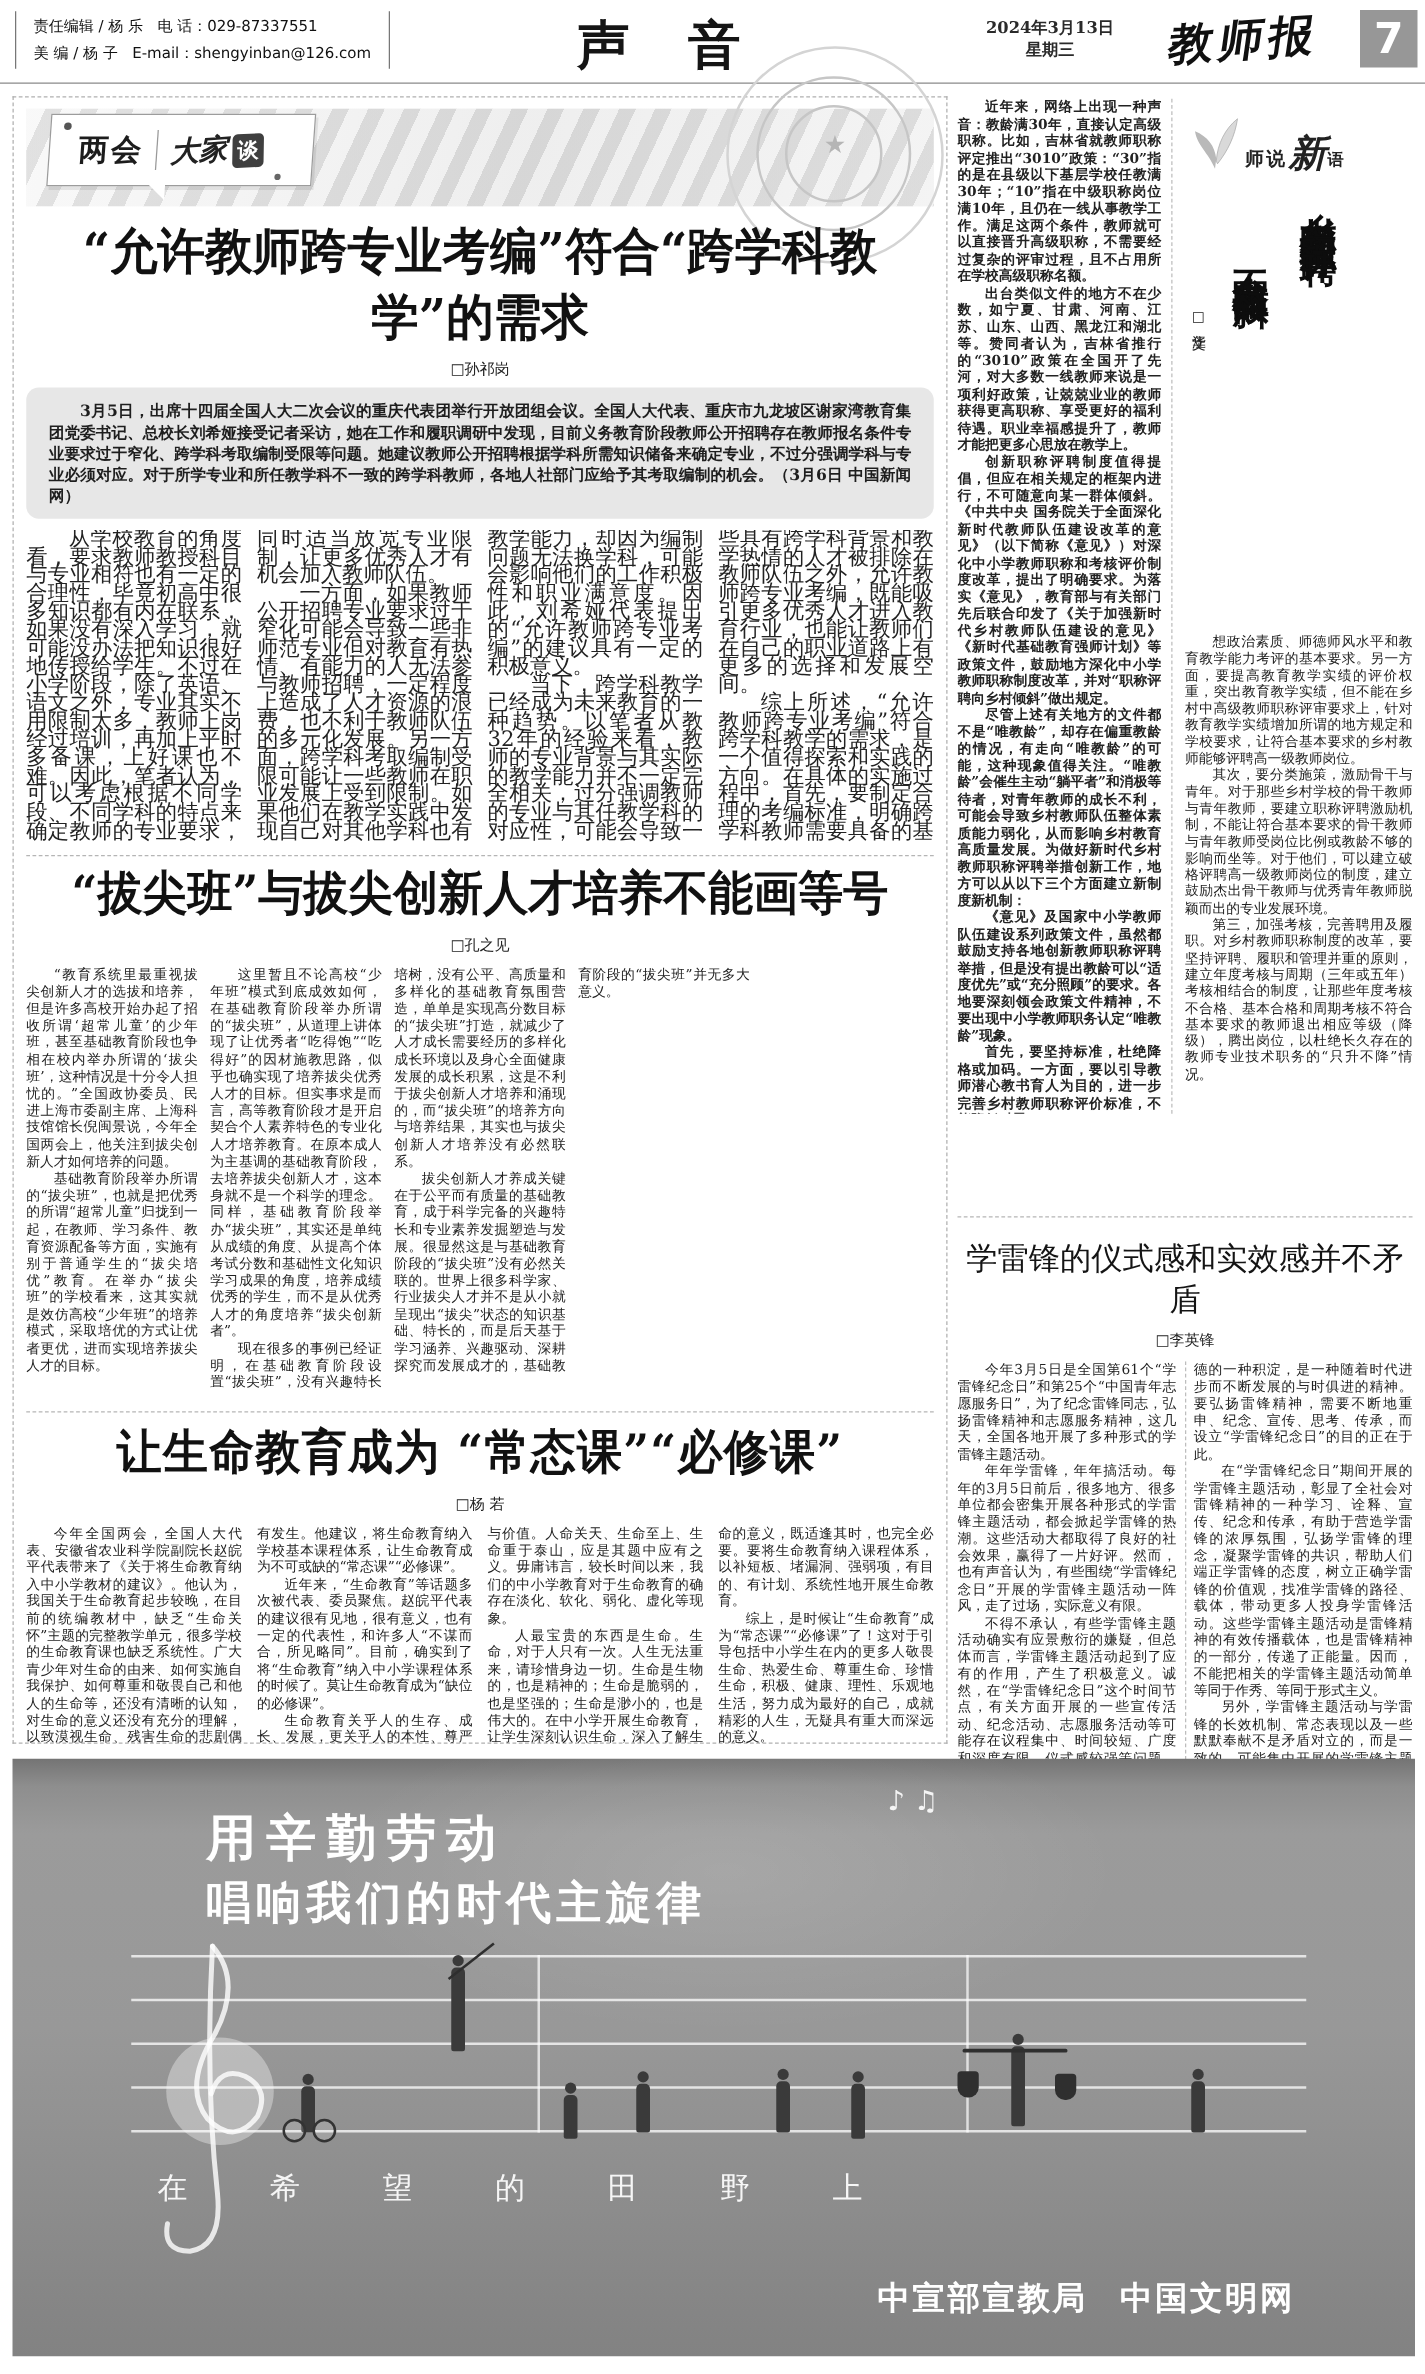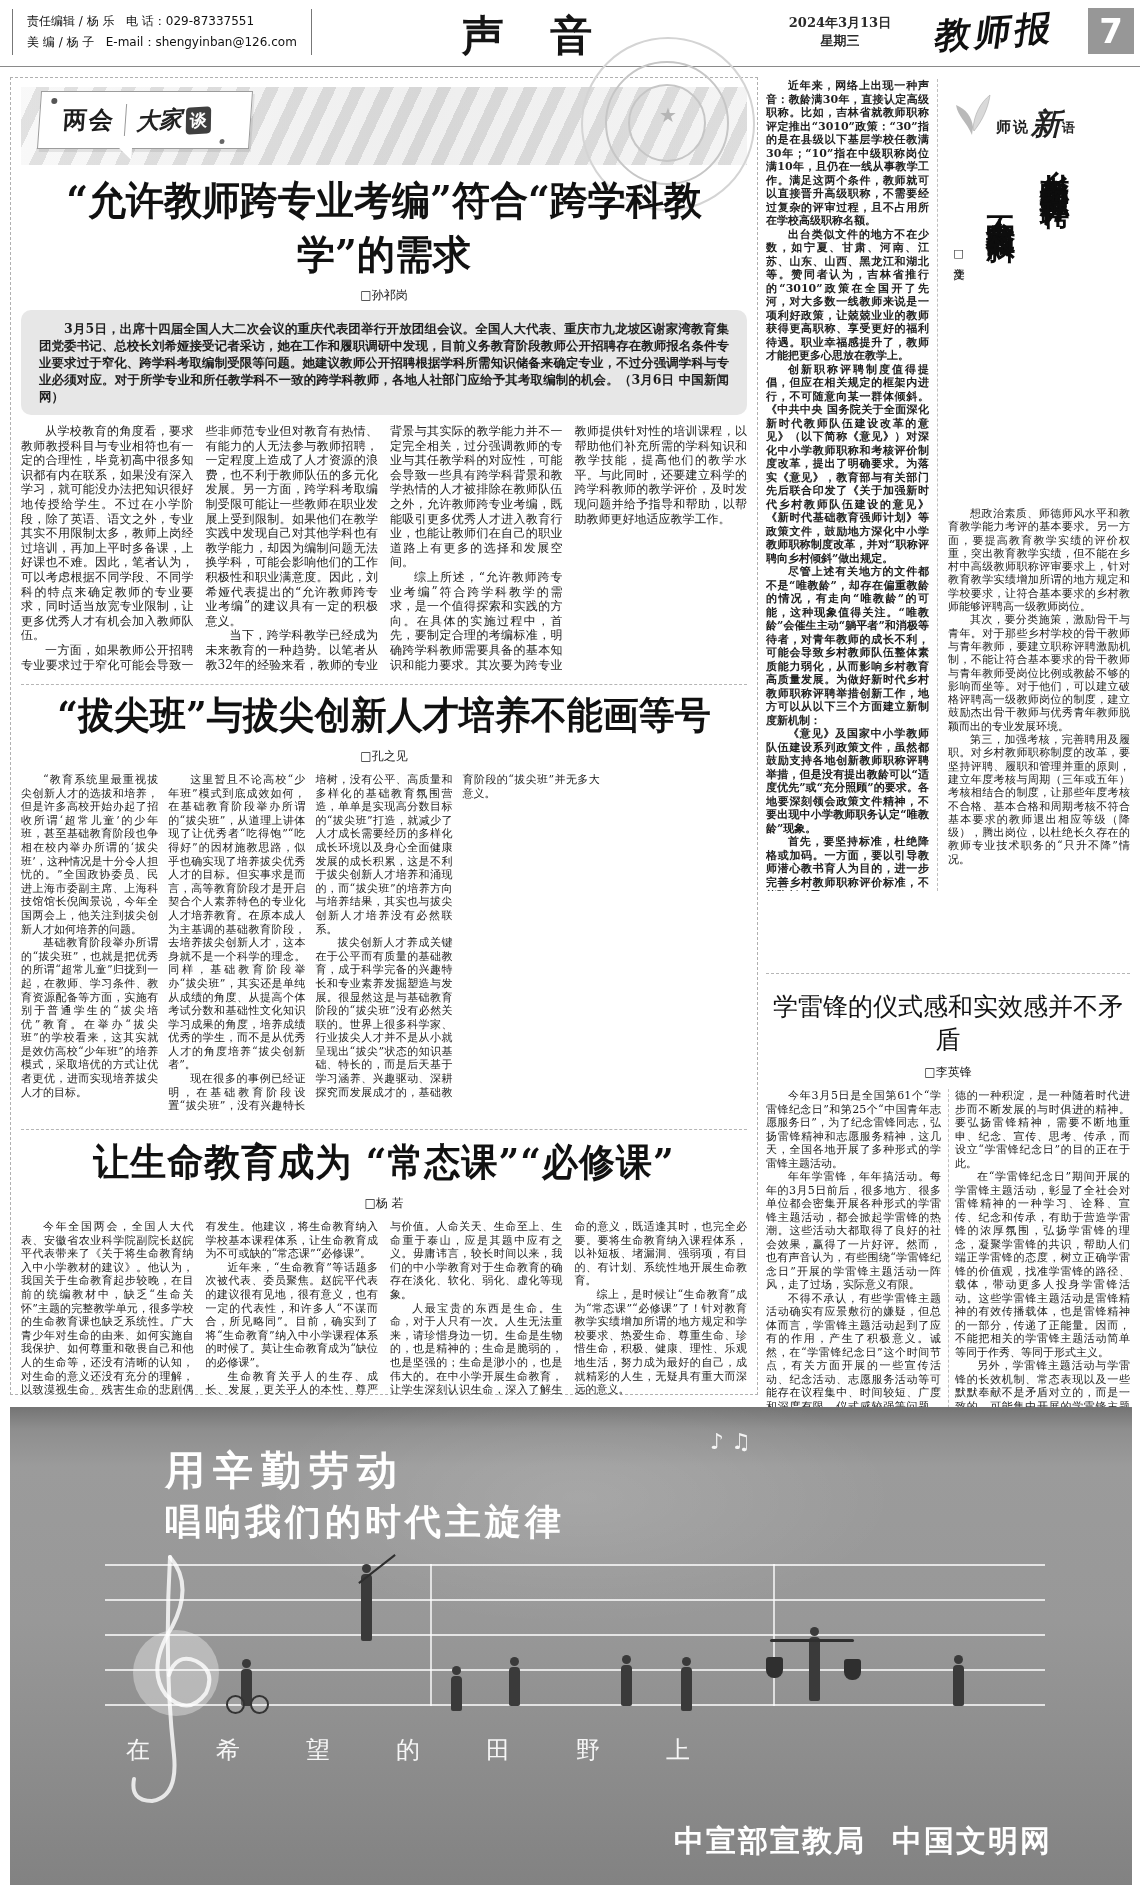--- a/index.html
+++ b/index.html
@@ -34,21 +34,21 @@
   .b-script{font-size:23px;font-weight:bold;font-style:italic;color:#222;margin-left:10px;transform:rotate(-4deg);}
   .b-boxed{display:inline-block;margin-left:4px;background:#3f3f3f;color:#fff;font-size:17px;font-weight:bold;padding:2px 4px;border-radius:4px;transform:rotate(-3deg);}
   .b-dot2{width:5px;height:5px;border-radius:50%;background:#666;margin-left:10px;align-self:flex-end;margin-bottom:4px;}
 
   .hl1{font-size:38px;font-weight:bold;text-align:center;margin:12px 0 0;letter-spacing:0px;color:#111;transform:scaleY(1.04);}
   .byline{text-align:center;font-size:12px;margin:8px 0 6px;color:#222;}
   .intro{background:#e7e7e7;border-radius:10px;padding:10px 18px;font-size:12.5px;line-height:17px;font-weight:bold;text-align:justify;color:#1e1e1e;}
   .intro p{margin:0;text-indent:2em;}
 
   .cols p{margin:0;text-indent:2em;text-align:justify;}
-  .a1cols{margin-top:9px;height:250px;columns:4;column-gap:12px;column-fill:auto;font-size:12px;line-height:14.6px;overflow:hidden;}
+  .a1cols{margin-top:9px;height:250px;columns:4;column-gap:12px;column-fill:auto;font-size:17px;line-height:14.6px;overflow:hidden;}
   .a2cols{margin-top:8px;height:346px;columns:5;column-gap:10px;column-fill:auto;font-size:11px;line-height:13.6px;overflow:hidden;}
   .a3cols{margin-top:8px;height:190px;columns:4;column-gap:12px;column-fill:auto;font-size:11px;line-height:13.6px;overflow:hidden;}
   .dotsep{border:none;border-top:1px dashed #b5b5b5;margin:10px 0 4px;}
   .hl2{font-size:36px;font-weight:bold;text-align:center;margin:6px 0 0;color:#111;transform:scaleY(1.05);}
   .hl3{font-size:36px;font-weight:bold;text-align:center;margin:8px 0 0;color:#111;letter-spacing:1px;transform:scaleY(1.05);}
 
   
   .zh{display:flex;height:884px;}
   .zh-c1{box-sizing:border-box;width:172px;height:812px;font-size:11px;line-height:13.5px;border-right:1px dashed #bdbdbd;padding-right:8px;overflow:hidden;font-weight:bold;}
   .zh-c1 p,.zh-c2t p{margin:0;text-indent:2em;text-align:justify;}
@@ -83,21 +83,21 @@
   .moon{position:absolute;left:123px;top:223px;width:86px;height:86px;border-radius:50%;background:rgba(255,255,255,.35);}
   .clef{position:absolute;left:108px;top:138px;}
   .fig{position:absolute;width:16px;}
   .fig .head{width:9px;height:9px;border-radius:50%;background:#3a3a3a;margin:0 auto;}
   .fig .bod{width:11px;background:#3a3a3a;border-radius:4px 4px 2px 2px;margin:1px auto 0;height:calc(100% - 11px);}
   .wheel{position:absolute;width:15px;height:15px;border:2px solid #333;border-radius:50%;background:rgba(255,255,255,.15);}
   .pole{position:absolute;width:84px;height:3px;background:#2f2f2f;border-radius:2px;}
   .basket{position:absolute;width:17px;height:21px;background:#2f2f2f;border-radius:3px 3px 8px 8px;}
   .tool{position:absolute;width:46px;height:2px;background:#2e2e2e;transform:rotate(-38deg);}
   .caption{position:absolute;left:116px;top:327px;color:#fff;font-size:24px;letter-spacing:66px;opacity:.92;white-space:nowrap;}
-  .credit{position:absolute;right:80px;top:414px;color:#fff;font-size:30px;font-weight:bold;letter-spacing:2px;}
+  .credit{position:absolute;right:96px;top:414px;color:#fff;font-size:26px;font-weight:bold;letter-spacing:2px;}
   .credit .gap{display:inline-block;width:26px;}
 </style>
 </head>
 <body>
 
 <div class="page">
 
   <div class="hdr">
     <div class="hdr-left">
       <div><span>责任编辑 / 杨  乐</span>&nbsp;&nbsp;&nbsp;<span>电  话：029-87337551</span></div>
@@ -158,21 +158,21 @@
         </div>
 
       <hr class="dotsep">
       <h2 class="hl3">让生命教育成为 “常态课”“必修课”</h2>
       <div class="byline">□杨  若</div>
       <div class="cols a3cols">
           <p>今年全国两会，全国人大代表、安徽省农业科学院副院长赵皖平代表带来了《关于将生命教育纳入中小学教材的建议》。他认为，我国关于生命教育起步较晚，在目前的统编教材中，缺乏“生命关怀”主题的完整教学单元，很多学校的生命教育课也缺乏系统性。广大青少年对生命的由来、如何实施自我保护、如何尊重和敬畏自己和他人的生命等，还没有清晰的认知，对生命的意义还没有充分的理解，以致漠视生命、残害生命的悲剧偶有发生。他建议，将生命教育纳入学校基本课程体系，让生命教育成为不可或缺的“常态课”“必修课”。</p>
           <p>近年来，“生命教育”等话题多次被代表、委员聚焦。赵皖平代表的建议很有见地，很有意义，也有一定的代表性，和许多人“不谋而合，所见略同”。目前，确实到了将“生命教育”纳入中小学课程体系的时候了。莫让生命教育成为“缺位的必修课”。</p>
           <p>生命教育关乎人的生存、成长、发展，更关乎人的本性、尊严与价值。人命关天、生命至上、生命重于泰山，应是其题中应有之义。毋庸讳言，较长时间以来，我们的中小学教育对于生命教育的确存在淡化、软化、弱化、虚化等现象。</p>
           <p>人最宝贵的东西是生命。生命，对于人只有一次。人生无法重来，请珍惜身边一切。生命是生物的，也是精神的；生命是脆弱的，也是坚强的；生命是渺小的，也是伟大的。在中小学开展生命教育，让学生深刻认识生命，深入了解生命的意义，既适逢其时，也完全必要。要将生命教育纳入课程体系，以补短板、堵漏洞、强弱项，有目的、有计划、系统性地开展生命教育。</p>
-          <p>综上，是时候让“生命教育”成为“常态课”“必修课”了！针对教育教学实绩增加所谓的地方规定和学校要求、热爱生命、尊重生命、珍惜生命，积极、健康、理性、乐观地生活，努力成为最好的自己，成就精彩的人生，无疑具有重大而深远的意义。</p>
+          <p>综上，是时候让“生命教育”成为“常态课”“必修课”了！这对于引导包括中小学生在内的更多人敬畏生命、热爱生命、尊重生命、珍惜生命，积极、健康、理性、乐观地生活，努力成为最好的自己，成就精彩的人生，无疑具有重大而深远的意义。</p>
         </div>
     </div>
 
     <div class="right-block">
       <div class="zh">
         <div class="zh-c1">
             <p>近年来，网络上出现一种声音：教龄满30年，直接认定高级职称。比如，吉林省就教师职称评定推出“3010”政策：“30”指的是在县级以下基层学校任教满30年；“10”指在中级职称岗位满10年，且仍在一线从事教学工作。满足这两个条件，教师就可以直接晋升高级职称，不需要经过复杂的评审过程，且不占用所在学校高级职称名额。</p>
             <p>出台类似文件的地方不在少数，如宁夏、甘肃、河南、江苏、山东、山西、黑龙江和湖北等。赞同者认为，吉林省推行的“3010”政策在全国开了先河，对大多数一线教师来说是一项利好政策，让兢兢业业的教师获得更高职称、享受更好的福利待遇。职业幸福感提升了，教师才能把更多心思放在教学上。</p>
             <p>创新职称评聘制度值得提倡，但应在相关规定的框架内进行，不可随意向某一群体倾斜。《中共中央 国务院关于全面深化新时代教师队伍建设改革的意见》（以下简称《意见》）对深化中小学教师职称和考核评价制度改革，提出了明确要求。为落实《意见》，教育部与有关部门先后联合印发了《关于加强新时代乡村教师队伍建设的意见》《新时代基础教育强师计划》等政策文件，鼓励地方深化中小学教师职称制度改革，并对“职称评聘向乡村倾斜”做出规定。</p>
             <p>尽管上述有关地方的文件都不是“唯教龄”，却存在偏重教龄的情况，有走向“唯教龄”的可能，这种现象值得关注。“唯教龄”会催生主动“躺平者”和消极等待者，对青年教师的成长不利，可能会导致乡村教师队伍整体素质能力弱化，从而影响乡村教育高质量发展。为做好新时代乡村教师职称评聘举措创新工作，地方可以从以下三个方面建立新制度新机制：</p>

